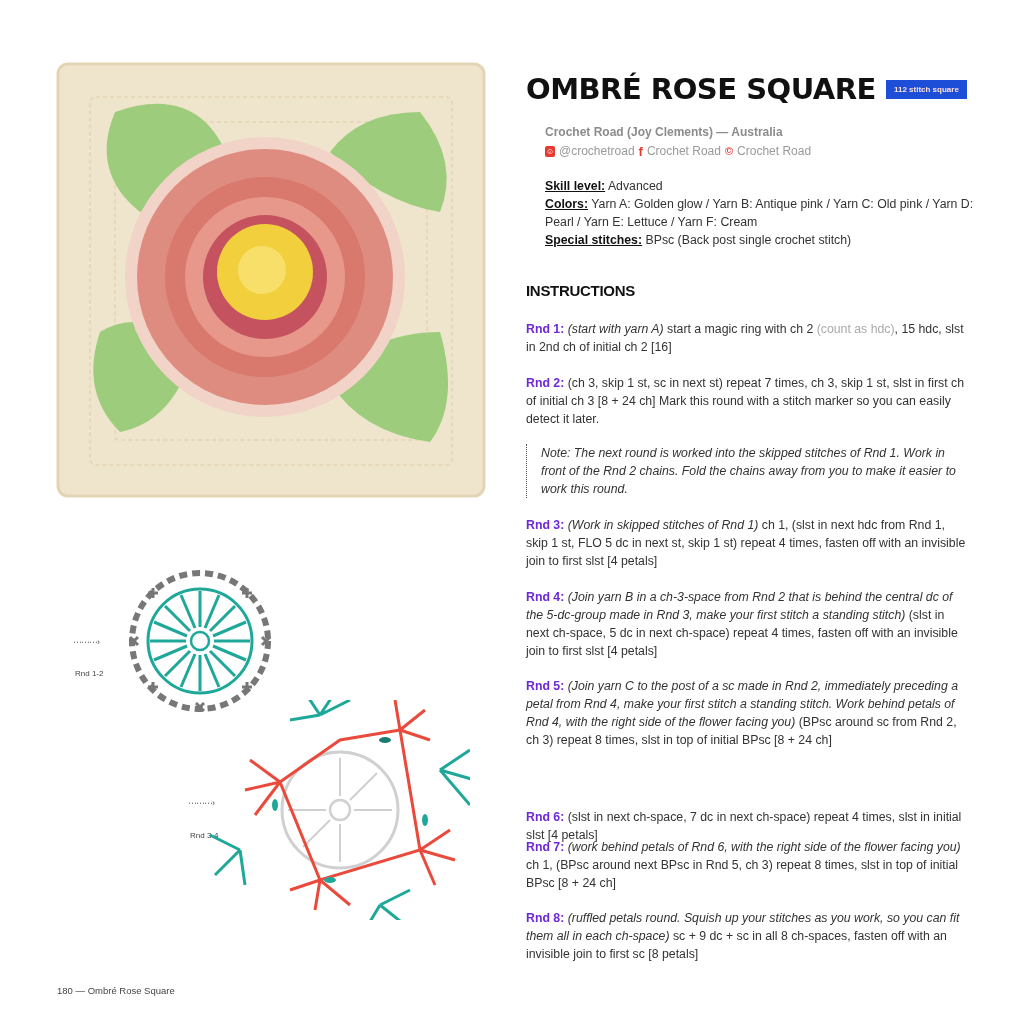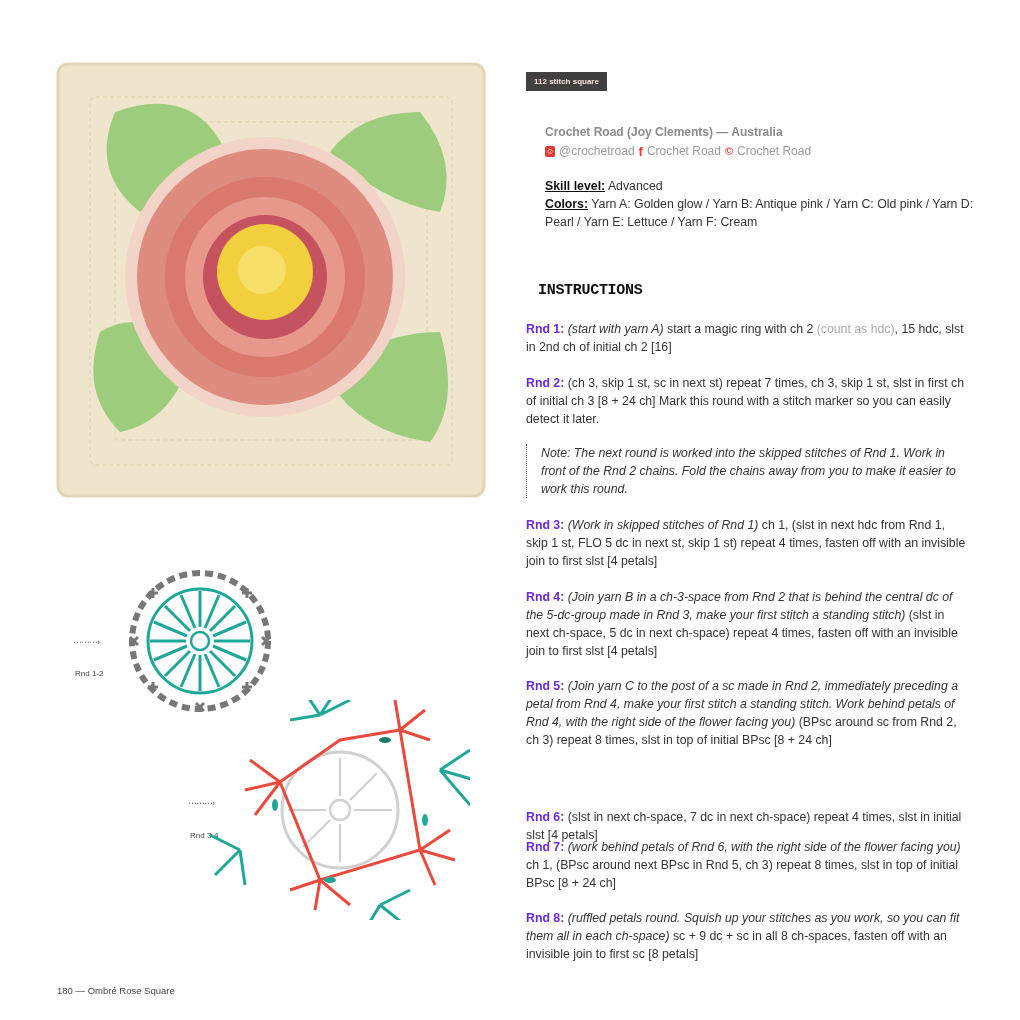--- a/index.html
+++ b/index.html
@@ -5,32 +5,32 @@
   html, body { margin:0; padding:0; background:#ffffff; }
   body { width:1020px; height:1020px; position:relative; overflow:hidden; font-family:"Liberation Sans", sans-serif; color:#231f20; }
   .photo { position:absolute; left:20px; top:32px; width:498px; height:484px; background:#fff; }
   .diagram1 { position:absolute; left:60px; top:565px; width:240px; height:155px; }
   .diagram2 { position:absolute; left:180px; top:700px; width:290px; height:220px; }
   .diag-label { position:absolute; font-size:8px; color:#444;margin-top:44px; }
   .diag-arrow { position:absolute; font-size:9px; color:#444; letter-spacing:-1px; }
 
   .title-row { position:absolute; left:526px; top:72px; display:flex; align-items:center; }
   .title { font-family:"DejaVu Sans", sans-serif; font-weight:bold; font-size:29px; letter-spacing:-0.5px; color:#111; }
-  .badge { background:#404040; color:#fde0dc; font-size:8px; font-weight:bold; padding:5px 8px; }
+  .badge { margin-left:10px; background:#1d4ed8; color:#fde0dc; font-size:8px; font-weight:bold; padding:5px 8px; }
 
   .designer { position:absolute; left:545px; top:125px; font-size:12px; font-weight:bold; color:#8c8c8c; }
   .social { position:absolute; left:545px; top:144px; font-size:12px; color:#9a9a9a; display:flex; align-items:center; gap:4px; }
   .ico { display:inline-block; width:10px; height:11px; background:#e63a33; border-radius:2px; color:#fff; font-size:8px; text-align:center; line-height:11px; font-weight:bold; }
   .ico.fb { background:none; color:#e63a33; font-size:13px; font-weight:bold; width:auto; }
   .ico.rv { background:none; color:#e63a33; font-size:11px; width:auto; }
 
   .meta { position:absolute; left:545px; top:177px; font-size:12.3px; line-height:18px; color:#333; width:430px; }
   .meta b { text-decoration:underline; color:#111; }
 
-  .instr-h { position:absolute; left:526px; top:282px; font-family:Liberation Mono, monospace; font-size:15px; font-weight:bold; letter-spacing:-0.3px; color:#111;margin-left:12px; }
+  .instr-h { position:absolute; left:526px; top:282px; font-family:Liberation Sans, sans-serif; font-size:15px; font-weight:bold; letter-spacing:-0.3px; color:#111; }
   .para { position:absolute; left:526px; width:440px; font-size:12.3px; line-height:18px; color:#333; }
   .para b { color:#6d28d9; }
   .para i { font-style:italic; }
   .muted { color:#aaa; }
   .note { position:absolute; left:526px; top:444px; width:430px; border-left:1px dotted #555; padding-left:14px; font-size:12.3px; line-height:18px; font-style:italic; color:#333; }
 
   .footer { position:absolute; left:57px; top:985px; font-size:9.5px; color:#444; }
 </style>
 </head>
 <body>
@@ -125,37 +125,39 @@
       </g>
       <ellipse cx="45" cy="-70" rx="6" ry="3" fill="#1a7d70"></ellipse>
       <ellipse cx="-65" cy="-5" rx="3" ry="6" fill="#1fa89a"></ellipse>
       <ellipse cx="85" cy="10" rx="3" ry="6" fill="#1fa89a"></ellipse>
       <ellipse cx="-10" cy="70" rx="6" ry="3" fill="#1fa89a"></ellipse>
     </g>
   </svg>
 </div>
 
 <div class="title-row">
+  <span class="title">OMBRÉ ROSE SQUARE</span>
   <span class="badge">112 stitch square</span>
 </div>
 
 <div class="designer">Crochet Road (Joy Clements) — Australia</div>
 
 <div class="social">
   <span class="ico">☺</span>
   <span>@crochetroad</span>
   <span class="ico fb">f</span>
   <span>Crochet Road</span>
   <span class="ico rv">©</span>
   <span>Crochet Road</span>
 </div>
 
 <div class="meta">
   <div><b>Skill level:</b> <span>Advanced</span></div>
   <div><b>Colors:</b> <span>Yarn A: Golden glow / Yarn B: Antique pink / Yarn C: Old pink / Yarn D: Pearl / Yarn E: Lettuce / Yarn F: Cream</span></div>
+  <div><b>Special stitches:</b> <span>BPsc (Back post single crochet stitch)</span></div>
 </div>
 
 <div class="instr-h">INSTRUCTIONS</div>
 
 <div class="para" style="top:320px;">
   <b>Rnd 1:</b>
   <i>(start with yarn A)</i><span> start a magic ring with ch 2 </span><span class="muted">(count as hdc)</span><span>, 15 hdc, slst in 2nd ch of initial ch 2 [16]</span>
 </div>
 
 <div class="para" style="top:374px;">

